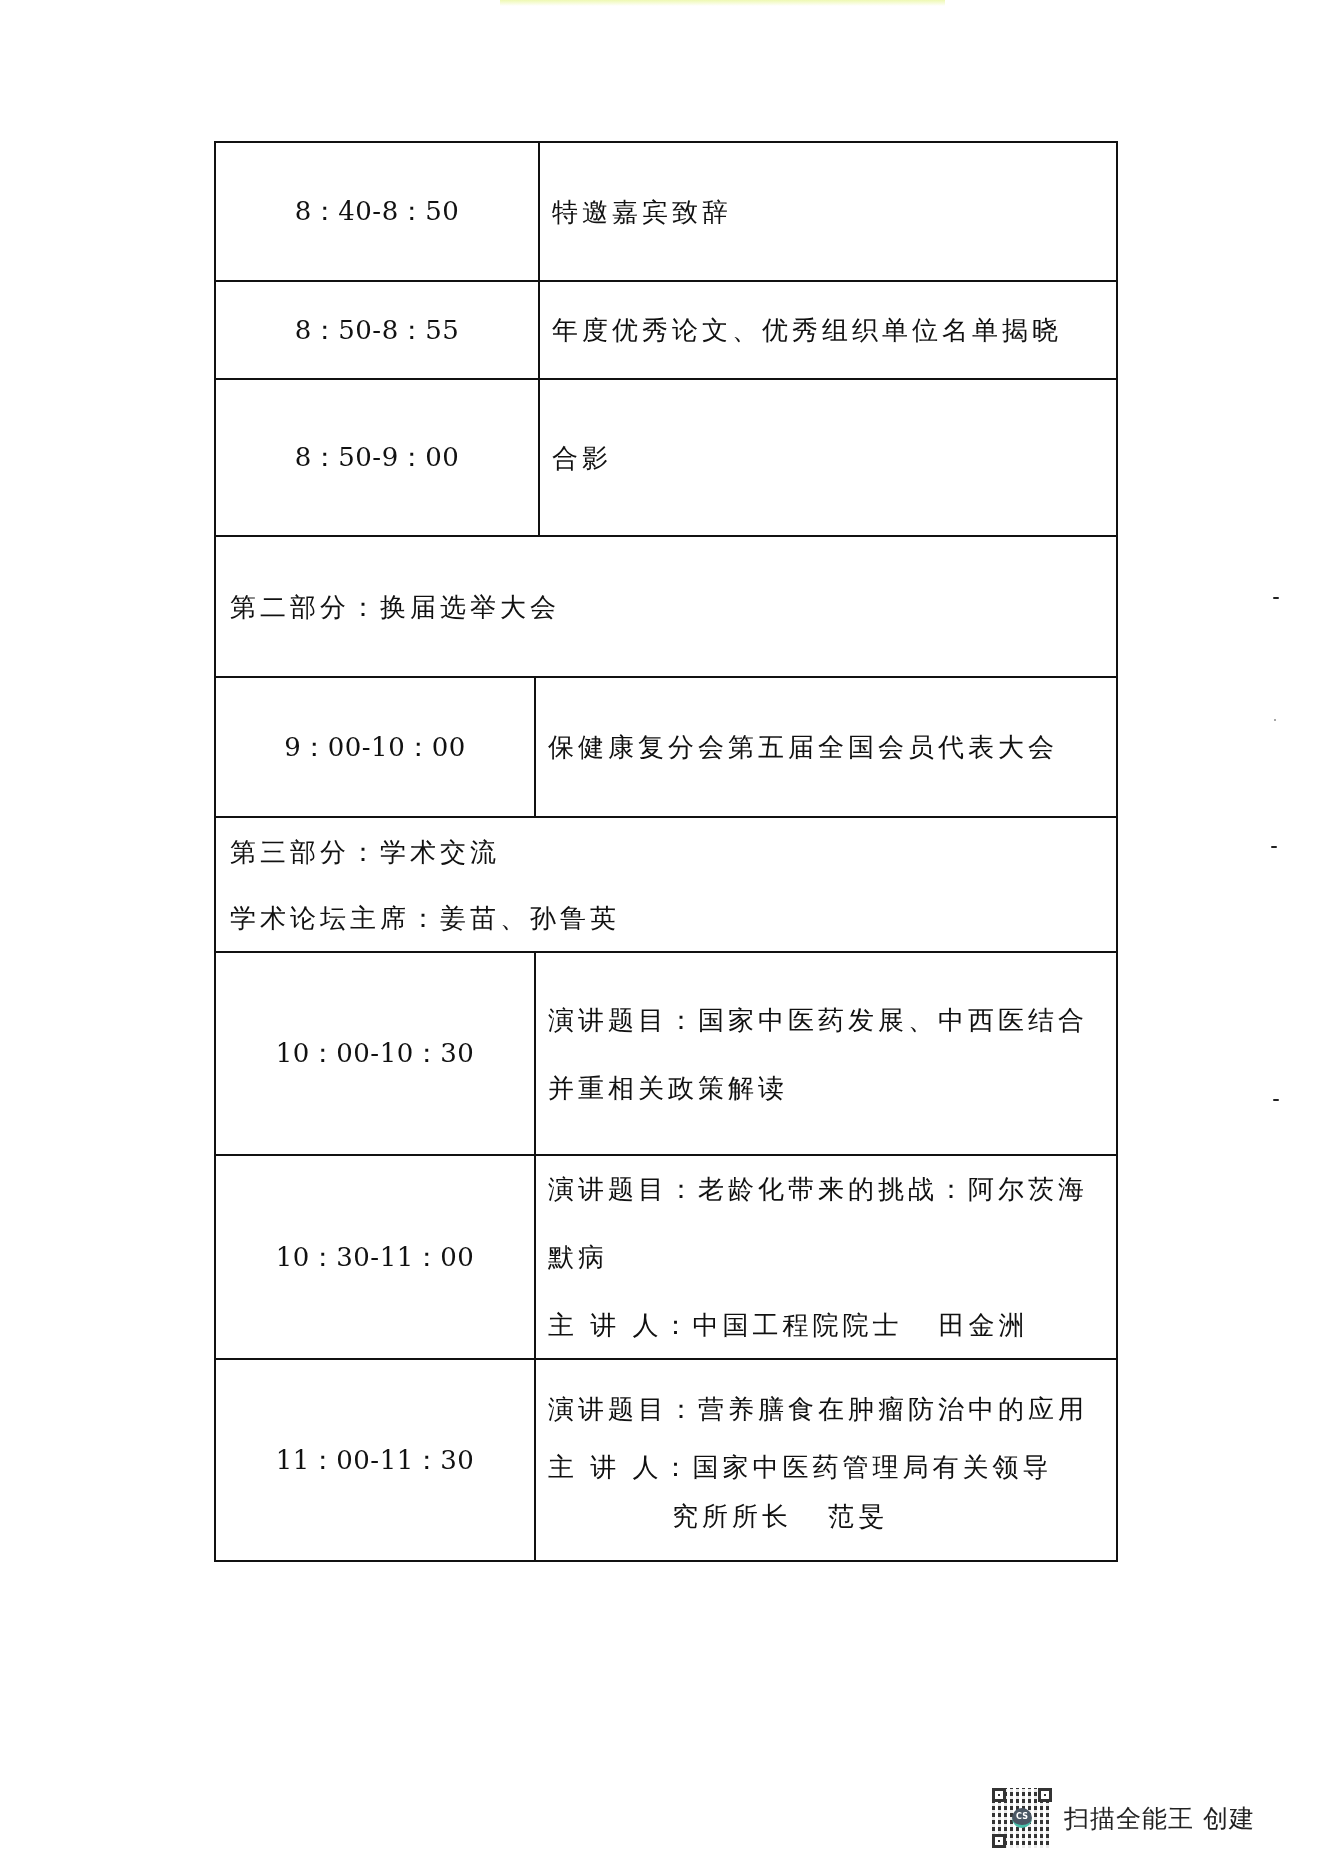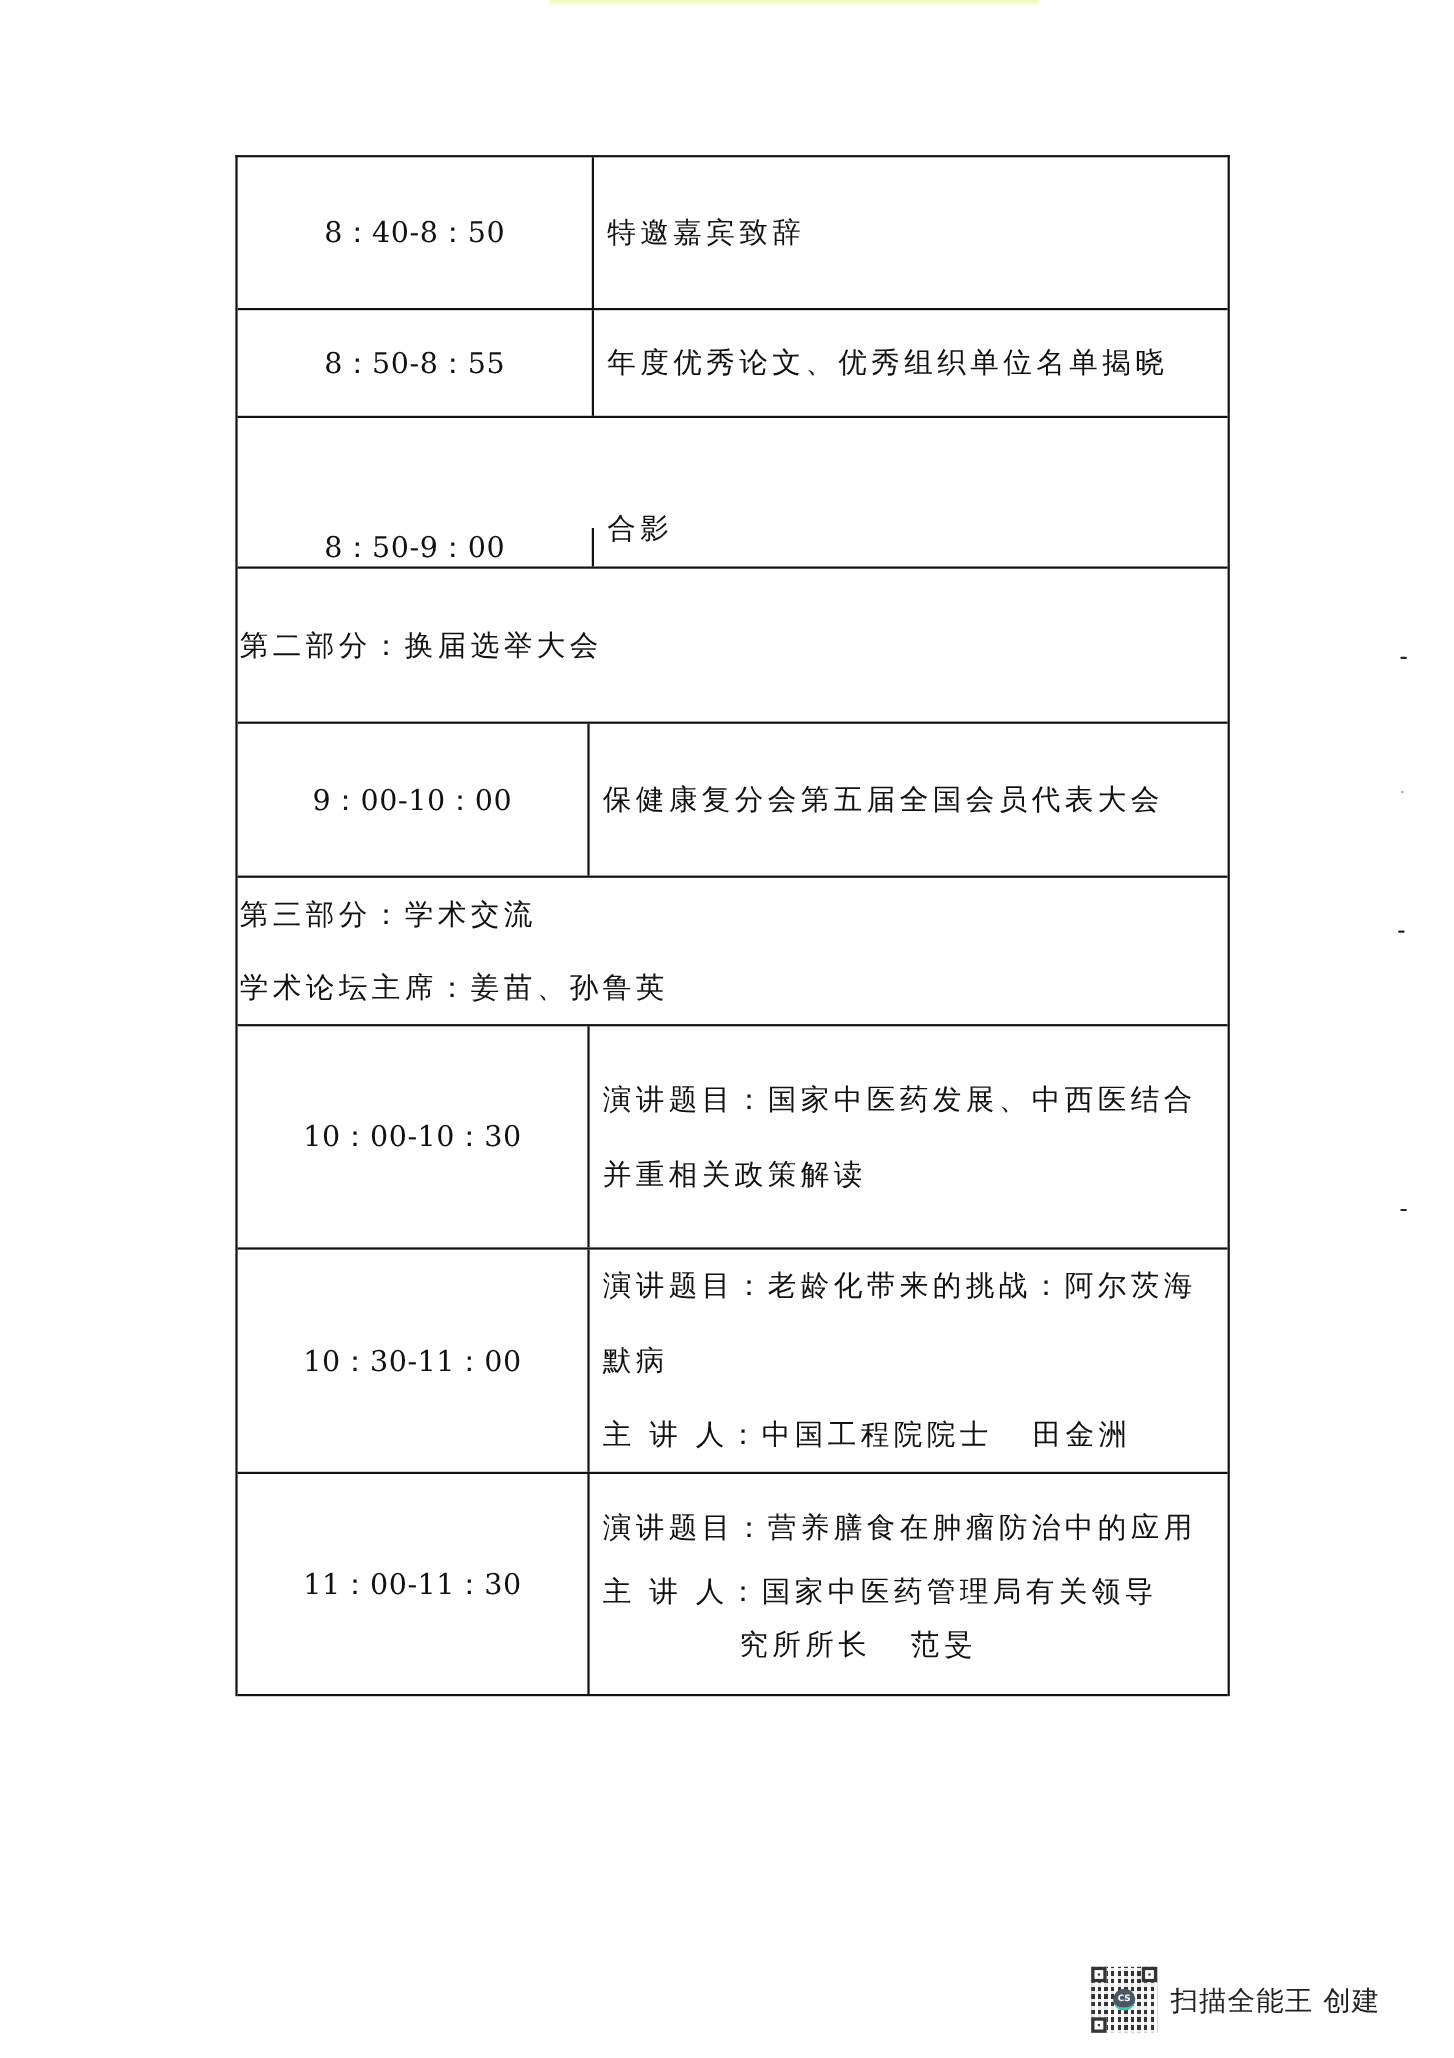--- a/index.html
+++ b/index.html
@@ -68,21 +68,21 @@
       box-sizing: border-box;
     }
     .cell-body .line {
       line-height: 68px;
       white-space: nowrap;
     }
     .section {
       display: flex;
       flex-direction: column;
       justify-content: center;
-      padding-left: 2px;
+      padding-left: 14px;
       border-bottom: 2.5px solid #111;
       font-size: 26px;
       letter-spacing: 4px;
       box-sizing: border-box;
     }
     .section .line {
       line-height: 66px;
       white-space: nowrap;
     }
     .indent {
@@ -175,21 +175,21 @@
     </div>
   </div>
 
   <div class="row" style="height:98px;">
     <div class="cell-time">8：50-8：55</div>
     <div class="cell-body">
       <div class="line">年度优秀论文、优秀组织单位名单揭晓</div>
     </div>
   </div>
 
-  <div class="row" style="height:137px;align-items:flex-end;">
+  <div class="row" style="height:157px;">
     <div class="cell-time">8：50-9：00</div>
     <div class="cell-body">
       <div class="line">合影</div>
     </div>
   </div>
 
   <div class="section" style="height:141px;">
     <div class="line">第二部分：换届选举大会</div>
   </div>
 

